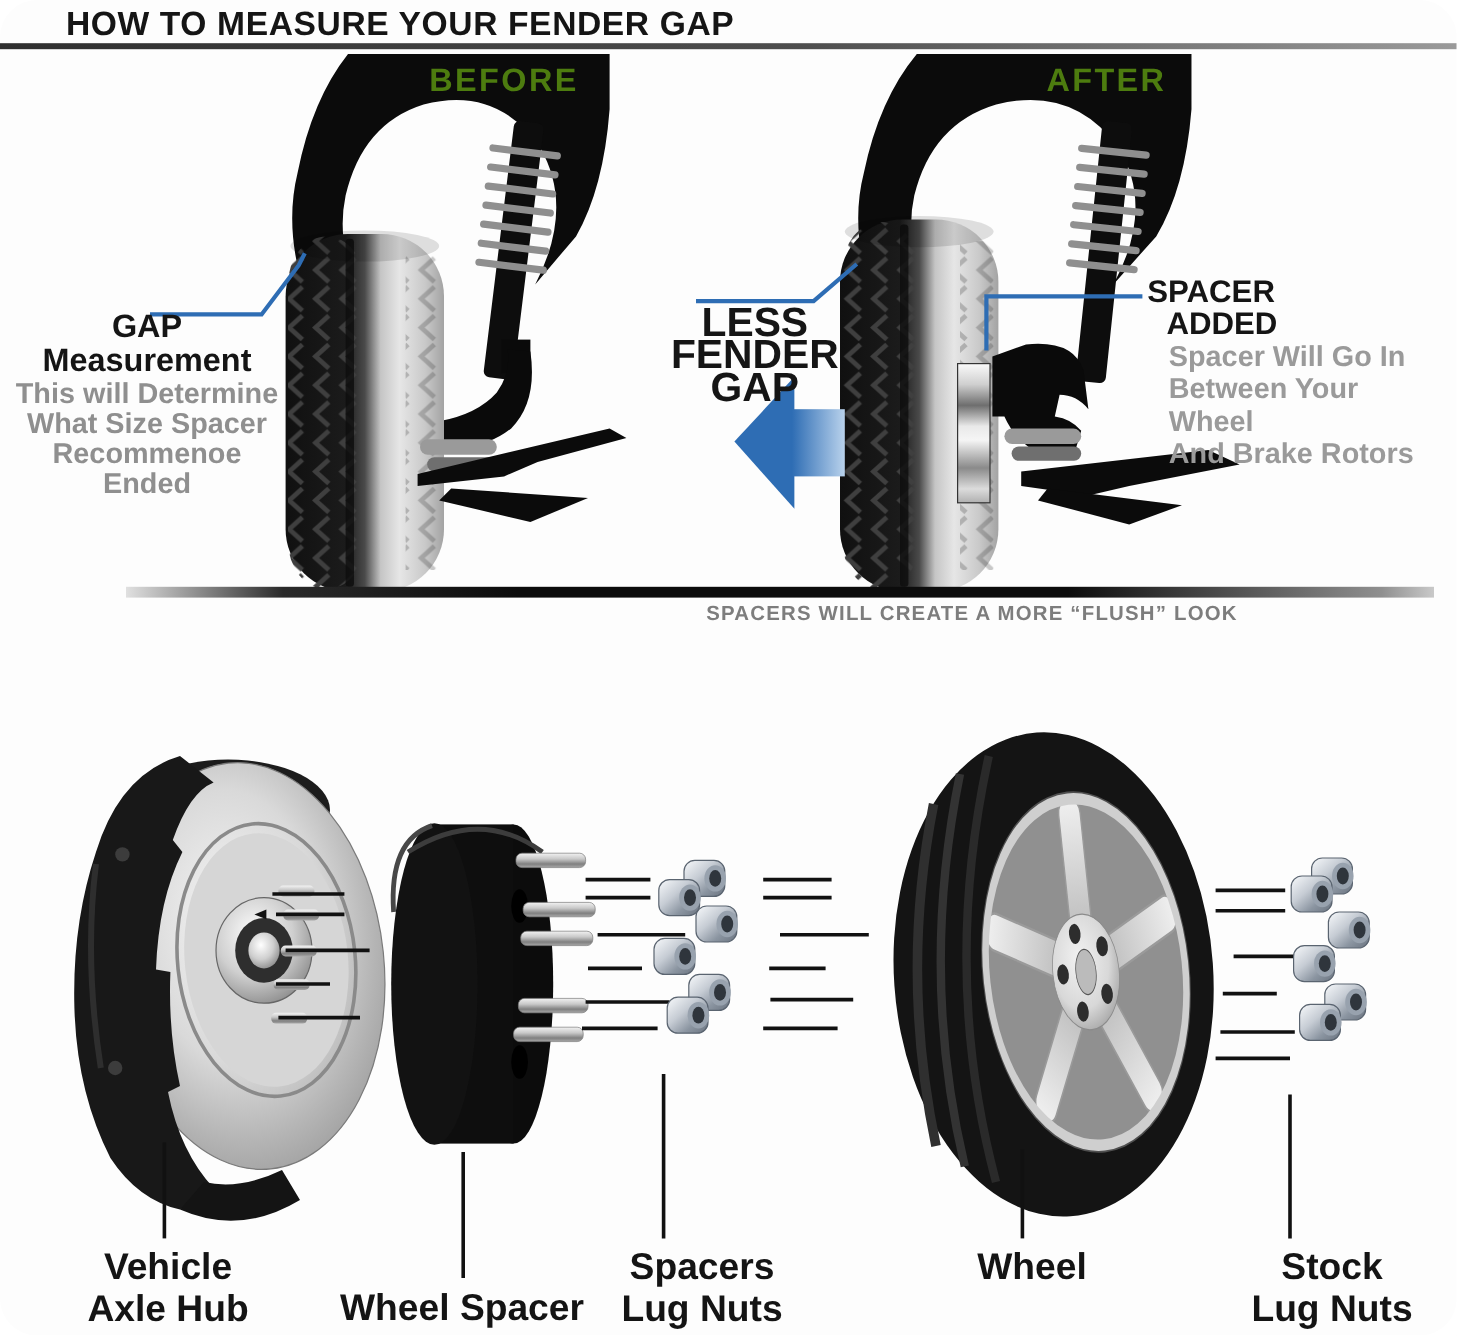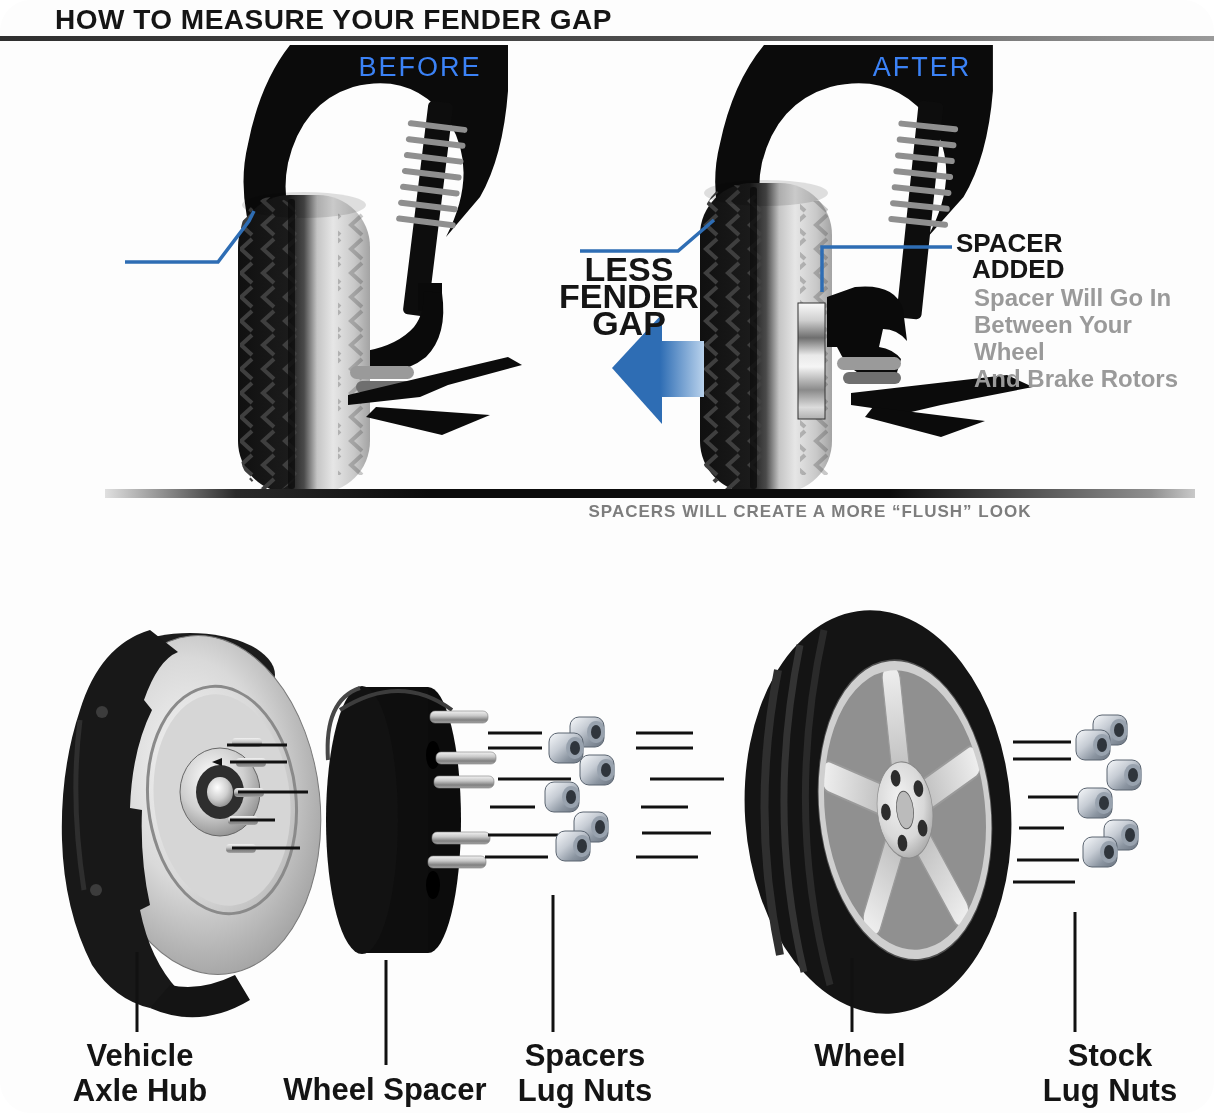--- a/index.html
+++ b/index.html
@@ -3,21 +3,21 @@
 <meta charset="utf-8">
 <style>
   html,body{margin:0;padding:0;background:#fff;}
   .stage{position:relative;width:1214px;height:1113px;background:#fdfdfd;overflow:hidden;
          font-family:"Liberation Sans", sans-serif;border-radius:31px;}
   .abs{position:absolute;}
   .pre{white-space:pre-line;}
   .title{left:55px;top:4px;font-size:28px;font-weight:800;color:#151515;letter-spacing:.5px;}
   .title-rule{left:0;top:36px;width:1214px;height:5px;
     background:linear-gradient(90deg,#2f2f2f,#4e4e4e 55%,#9a9a9a);}
-  .ba-label{width:140px;text-align:center;color:#3b82f6;font-size:27px;font-weight:400;letter-spacing:2px;}
+  .ba-label{width:140px;text-align:center;color:#4d7c0f;font-size:27px;font-weight:700;letter-spacing:2px;}
   .gap-callout{left:5px;top:258px;width:235px;text-align:center;}
   .gap-heading{font-size:27px;line-height:28px;font-weight:800;color:#151515;}
   .gap-body{font-size:24px;line-height:25px;font-weight:700;color:#8f8f8f;margin-top:2px;}
   .less-gap{left:548px;top:256px;width:162px;text-align:center;
     font-size:34px;line-height:27px;font-weight:700;color:#151515;}
   .spacer-callout{left:956px;top:230px;width:252px;}
   .sc-h1{font-size:26px;line-height:26px;font-weight:800;color:#151515;}
   .sc-h2{font-size:26px;line-height:26px;font-weight:800;color:#151515;margin-left:16px;}
   .sc-body{font-size:24px;line-height:27px;font-weight:700;color:#9a9a9a;margin-left:18px;margin-top:2px;}
   .ground{left:105px;top:489px;width:1090px;height:9px;
@@ -162,20 +162,27 @@
     <path d="M822,292 L822,247 L952,247" stroke="#2e6db4" stroke-width="3.5" fill="none"></path>
     <g>
       <polygon points="612,368 662,314 662,424" fill="#2e6db4"></polygon>
       <rect x="660" y="341" width="44" height="56" fill="url(#arrowGrad)"></rect>
     </g>
   </svg>
 
   <div class="abs ba-label" style="left:350px;top:52px;">BEFORE</div>
   <div class="abs ba-label" style="left:852px;top:52px;">AFTER</div>
 
+  <div class="abs gap-callout">
+    <div class="gap-heading pre">GAP
+Measurement</div>
+    <div class="gap-body pre">This will Determine
+What Size Spacer
+Recommenoe Ended</div>
+  </div>
 
   <div class="abs less-gap pre">LESS
 FENDER GAP</div>
 
   <div class="abs footer-note">SPACERS WILL CREATE A MORE “FLUSH” LOOK</div>
 
   <div class="abs spacer-callout">
     <div class="sc-h1">SPACER</div>
     <div class="sc-h2">ADDED</div>
     <div class="sc-body pre">Spacer Will Go In

